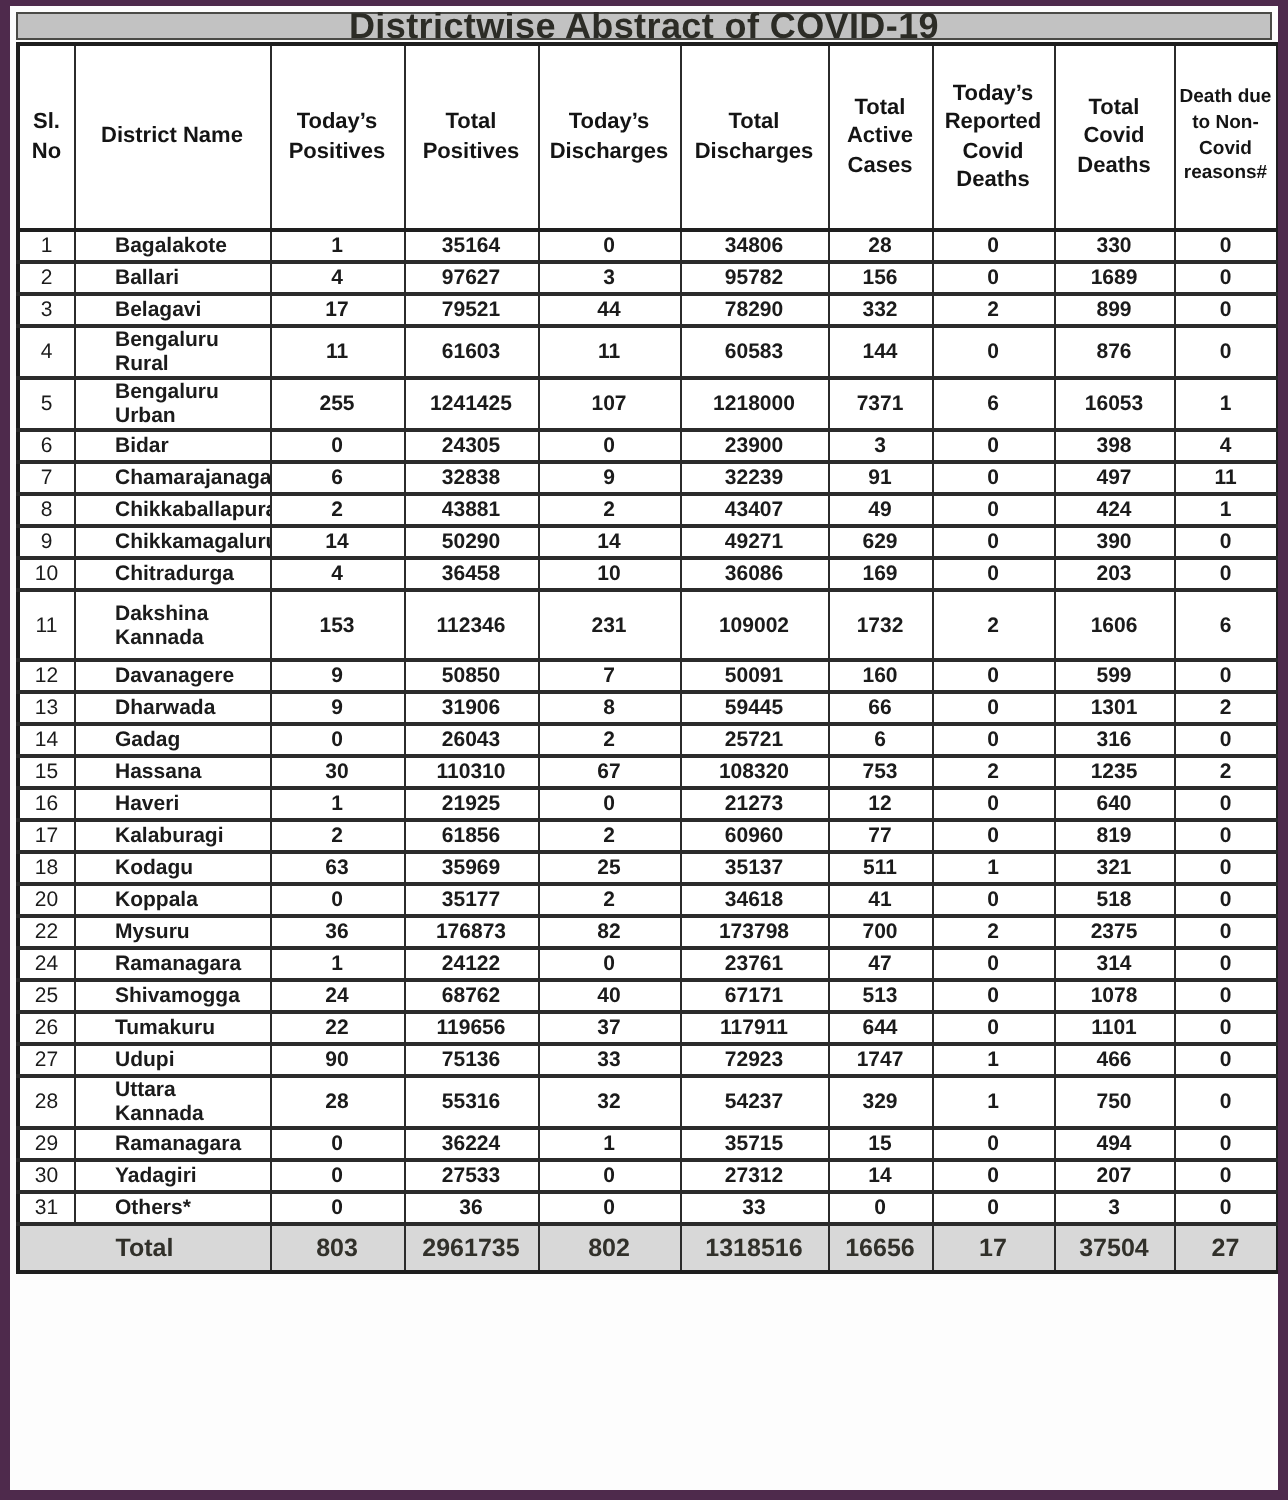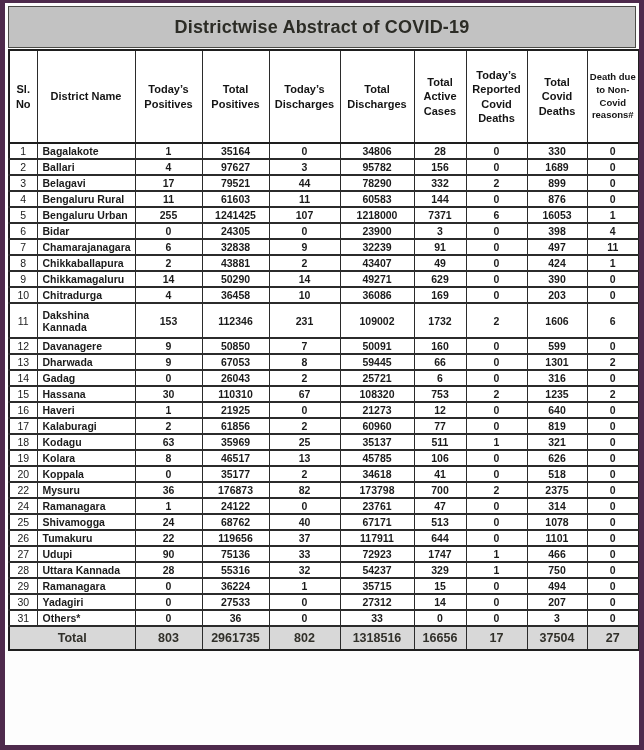--- a/index.html
+++ b/index.html
@@ -14,21 +14,21 @@
   body{font-family:"Liberation Sans", sans-serif;}
   .sheet{
     width:644px;height:750px;
     border-style:solid;border-color:var(--purple);
     border-width:3px 5px 5px 5px;
     padding:3px 3px 2px 3px;
     background:#fdfdfd;
     overflow:hidden;
   }
   .title-bar{
-    height:42px;
+    height:14px;
     display:flex;align-items:center;justify-content:center;
     background:var(--title-bg);
     border:1px solid #4a4a46;
     font-size:18px;font-weight:bold;color:#2c2c26;
     letter-spacing:.2px;
     margin-bottom:1px;
   }
   table{
     width:100%;
     border-collapse:collapse;
@@ -53,21 +53,21 @@
     border-bottom-width:2px;
     font-size:10.5px;
     text-align:center;vertical-align:middle;
     color:var(--ink);
     padding:0 2px;
     background:#ffffff;
   }
   tbody tr:nth-child(11){height:35px;}
   td.slno{font-weight:400;}
   td.district{
-    text-align:left;padding-left:5px;
+    text-align:left;padding-left:20px;
     font-weight:bold;
   }
   td.num{font-weight:bold;}
   tfoot tr{height:24px;padding-left:33px;}
   tfoot td{
     background:var(--total-bg);
     font-weight:bold;font-size:12.5px;color:#31302a;
     text-align:center;vertical-align:middle;
     border-top:2px solid #1e1e1e;
   }
@@ -246,21 +246,21 @@
           <td class="num">50091</td>
           <td class="num">160</td>
           <td class="num">0</td>
           <td class="num">599</td>
           <td class="num">0</td>
         </tr>
         <tr>
           <td class="slno">13</td>
           <td class="district">Dharwada</td>
           <td class="num">9</td>
-          <td class="num">67053</td>
+          <td class="num">31906</td>
           <td class="num">8</td>
           <td class="num">59445</td>
           <td class="num">66</td>
           <td class="num">0</td>
           <td class="num">1301</td>
           <td class="num">2</td>
         </tr>
         <tr>
           <td class="slno">14</td>
           <td class="district">Gadag</td>
@@ -312,32 +312,20 @@
         <tr>
           <td class="slno">18</td>
           <td class="district">Kodagu</td>
           <td class="num">63</td>
           <td class="num">35969</td>
           <td class="num">25</td>
           <td class="num">35137</td>
           <td class="num">511</td>
           <td class="num">1</td>
           <td class="num">321</td>
-          <td class="num">0</td>
-        </tr>
-        <tr>
-          <td class="slno">19</td>
-          <td class="district">Kolara</td>
-          <td class="num">8</td>
-          <td class="num">46517</td>
-          <td class="num">13</td>
-          <td class="num">45785</td>
-          <td class="num">106</td>
-          <td class="num">0</td>
-          <td class="num">626</td>
           <td class="num">0</td>
         </tr>
         <tr>
           <td class="slno">20</td>
           <td class="district">Koppala</td>
           <td class="num">0</td>
           <td class="num">35177</td>
           <td class="num">2</td>
           <td class="num">34618</td>
           <td class="num">41</td>

